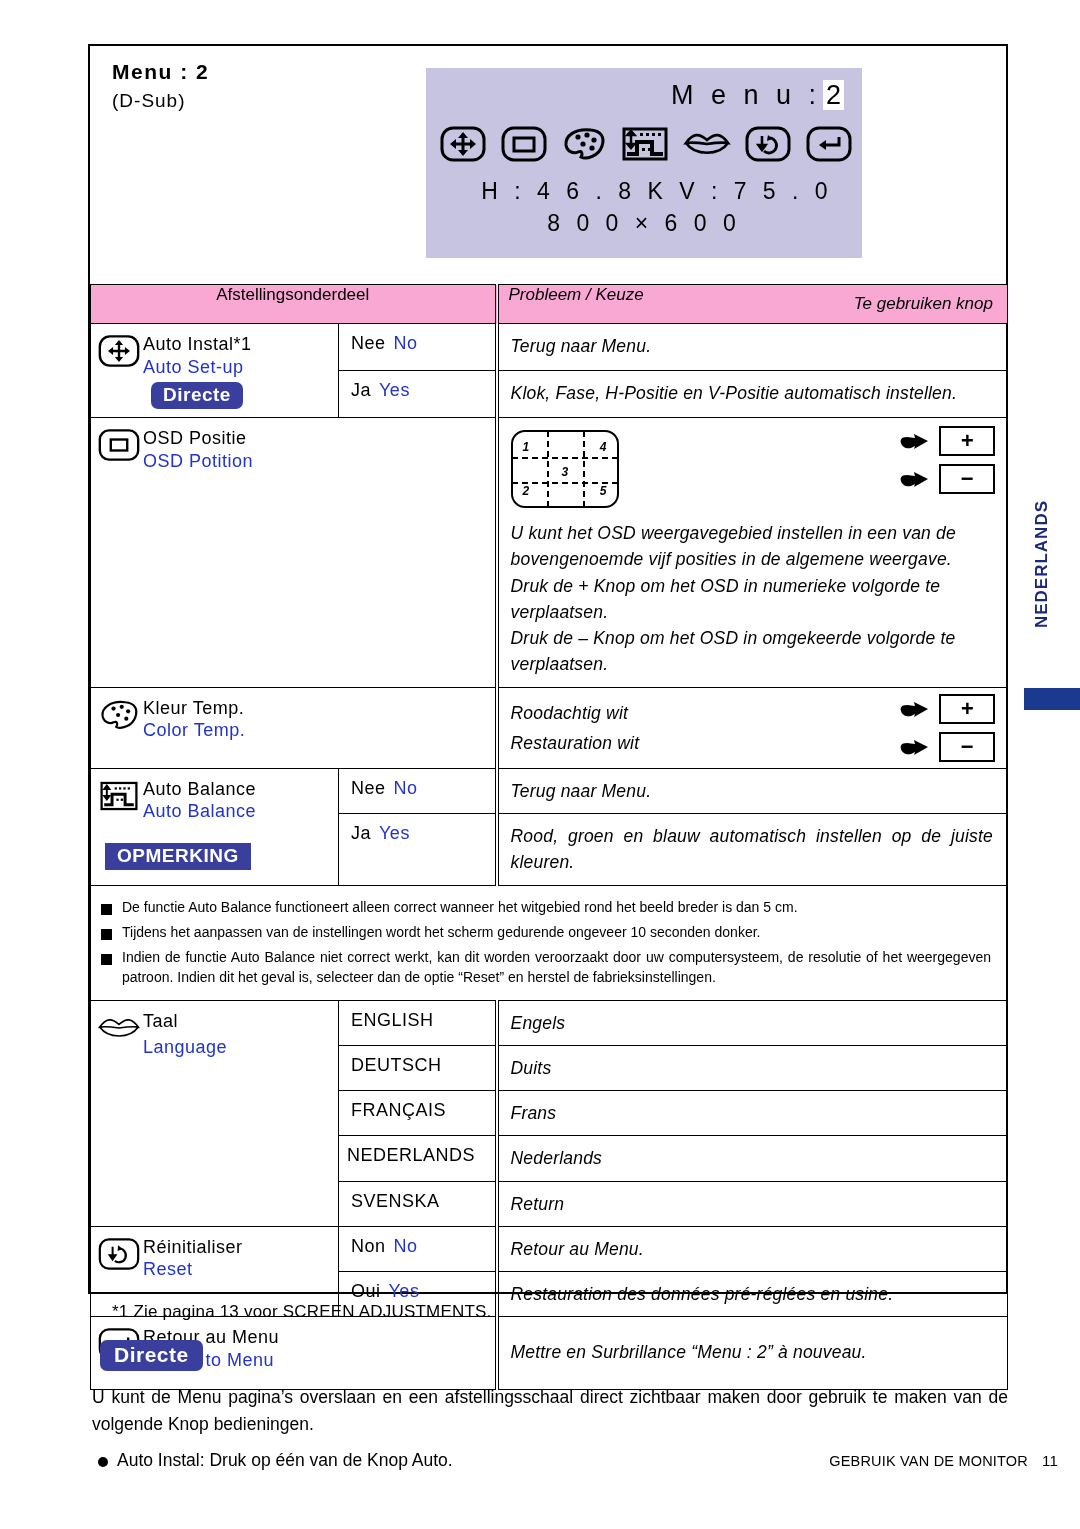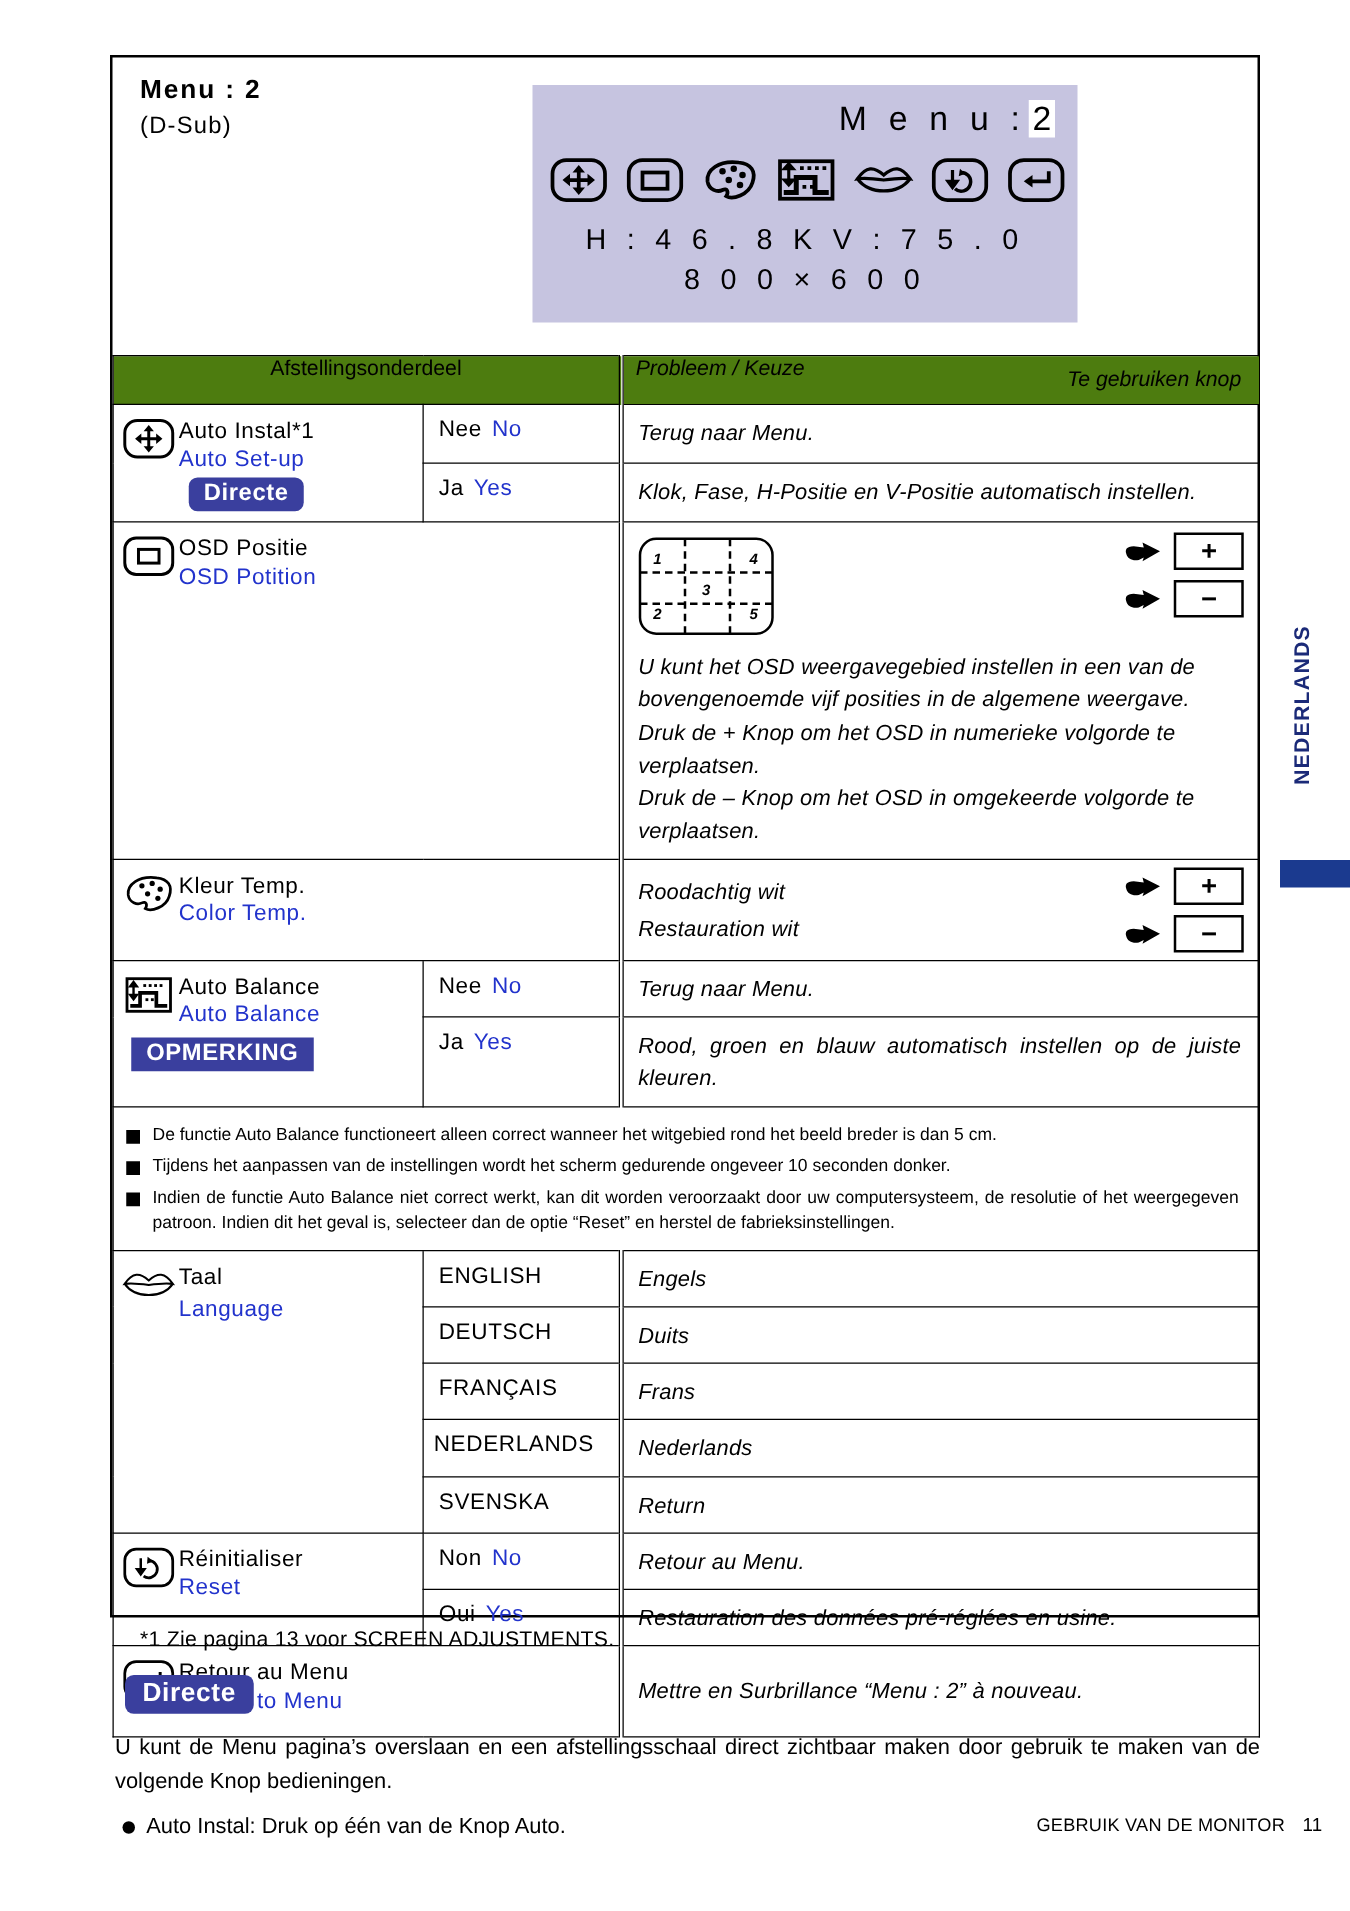--- a/index.html
+++ b/index.html
@@ -12,30 +12,30 @@
   .head-zone{position:absolute;left:90px;top:46px;width:1016px;height:238px;}
   .menu-title{position:absolute;left:22px;top:14px;font-size:21px;font-weight:bold;letter-spacing:1.5px;}
   .menu-sub{position:absolute;left:22px;top:44px;font-size:19px;letter-spacing:1px;}
 
   
   .osd{position:absolute;left:336px;top:22px;width:436px;height:190px;background:#c6c4e0;}
   .osd-title{position:absolute;right:18px;top:12px;font-size:27px;letter-spacing:5px;white-space:nowrap;}
   .osd-title .hl{background:#ffffff;padding:0 3px;margin-left:2px;letter-spacing:0;}
   .osd-icons{position:absolute;left:14px;top:58px;width:412px;display:flex;justify-content:space-between;align-items:center;}
   .osd-line{position:absolute;width:100%;text-align:center;font-size:23px;letter-spacing:5px;}
-  .osd-l1{top:110px;}
+  .osd-l1{top:110px;margin-left:13px;}
   .osd-l2{top:142px;}
 
   
   .gi{display:block;}
 
   
   table.main{position:absolute;left:90px;top:284px;width:918px;border-collapse:collapse;table-layout:fixed;}
   table.main td{border:1.6px solid #000;vertical-align:top;padding:0;}
-  .hdr td{background:#4d7c0f;height:38px;vertical-align:middle;}
+  .hdr td{background:#f9a8d4;height:38px;vertical-align:middle;}
   .hdr .h-left{text-align:center;font-size:17px;}
   .hdr .h-right{font-size:17px;padding-left:10px;position:relative;}
   .hdr .h-right .right-lbl{position:absolute;right:14px;top:50%;transform:translateY(-50%);}
 
   
   .dbl-left{border-left:4px double #000 !important;font-style:italic;}
 
   .c-item{width:248px;}
   .c-choice{width:158px;}
   .c-desc{width:auto;}
@@ -355,21 +355,21 @@
                     <rect x="20" y="21" width="2.6" height="2.6"></rect>
                     <rect x="25" y="21" width="2.6" height="2.6"></rect>
                   </g>
             </svg>
           </div>
           <div class="item-names">
             <div class="nm-nl">Auto Balance</div>
             <div class="nm-en">Auto Balance</div>
           </div>
         </div>
-        <div class="badge-wrap" style="margin-left:8px;margin-top:7px;">
+        <div class="badge-wrap" style="margin-left:8px;margin-top:20px;">
           <span class="badge badge-sq">OPMERKING</span>
         </div>
       </div>
     </td>
     <td>
       <div class="choicecell"><span>Nee</span><span class="en">No</span></div>
     </td>
     <td class="dbl-left">
       <div class="desccell">Terug naar Menu.</div>
     </td>

